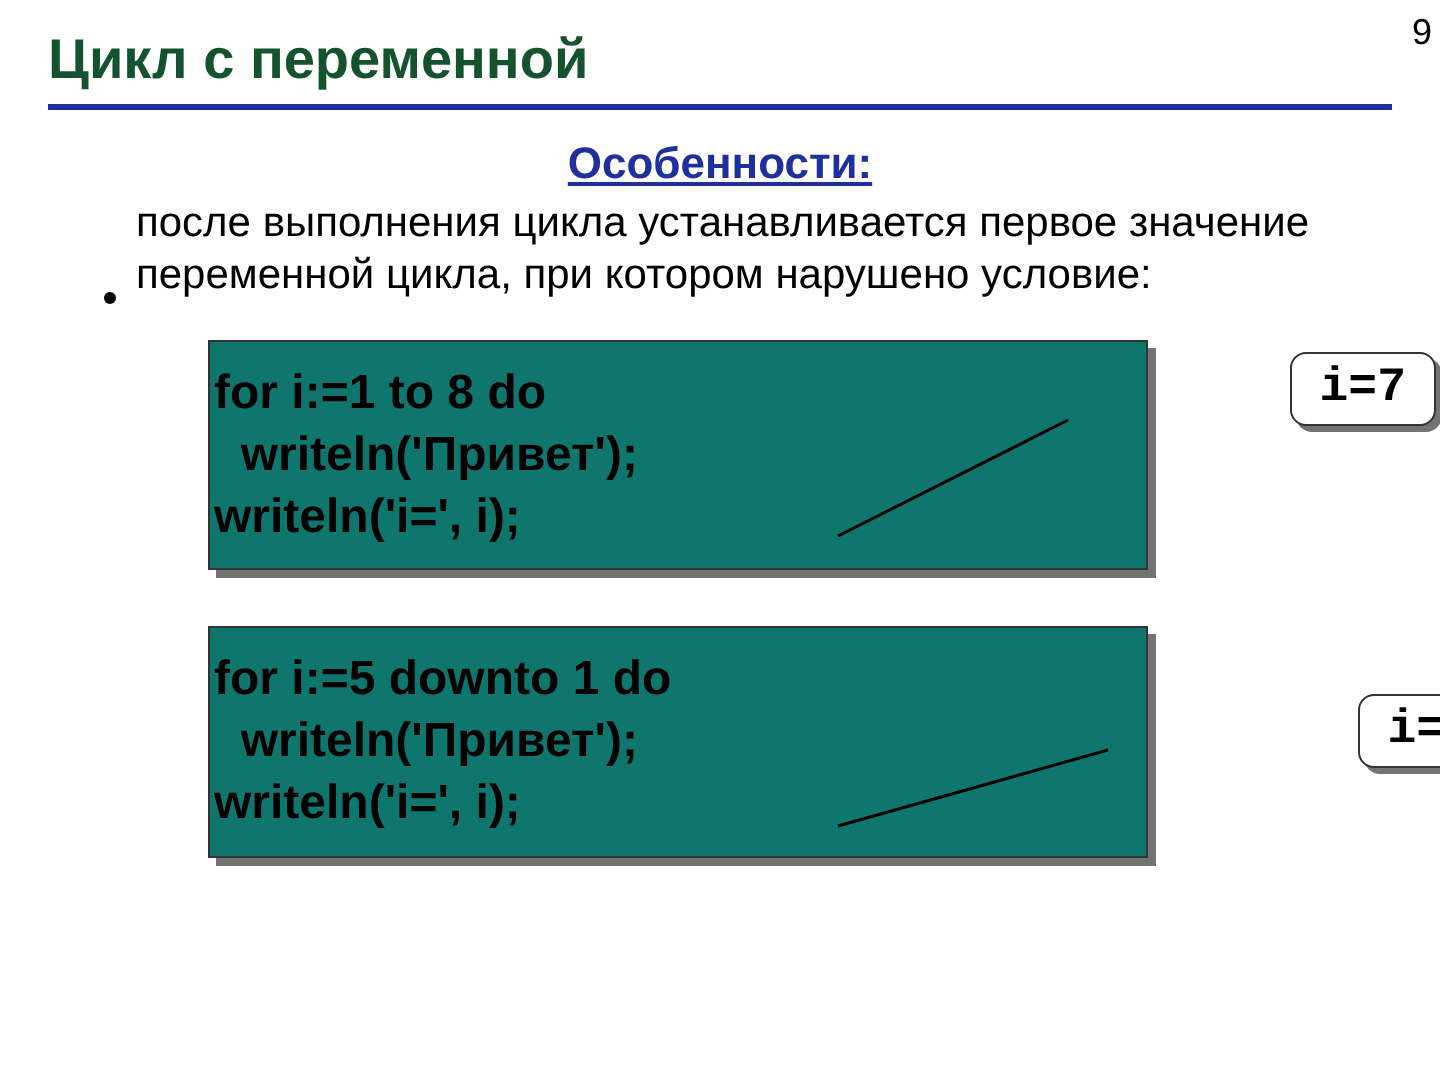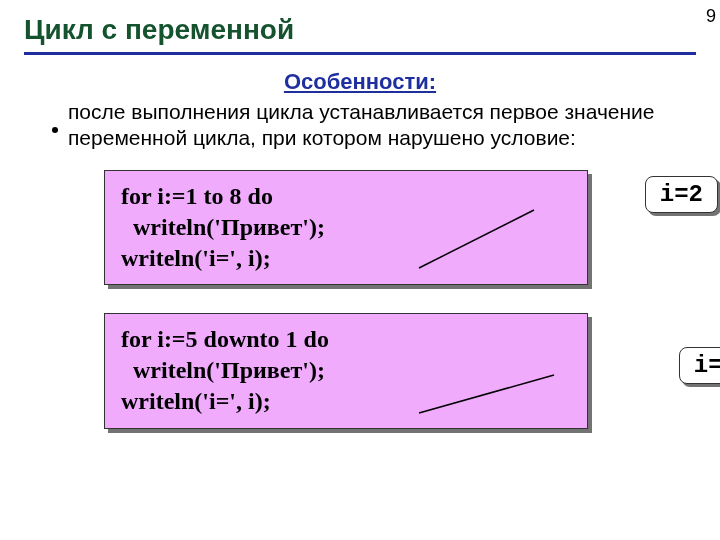--- a/index.html
+++ b/index.html
@@ -36,21 +36,21 @@
   .features-label {
     color: #1f2f9f;
     font-size: 22px;
     font-weight: bold;
     text-decoration: underline;
     margin: 0 0 4px 0;
     text-align: center;
   }
   .bullet-row {
     display: flex;
-    align-items: center;
+    align-items: flex-end;
     margin-left: 28px;
     margin-bottom: 8px;
   }
   .bullet-dot {
     width: 6px;
     height: 6px;
     background: #000;
     border-radius: 50%;
     margin-top: 10px;
     margin-right: 10px;
@@ -62,26 +62,26 @@
     color: #000;
   }
   .code-area {
     position: relative;
     margin-left: 80px;
     margin-top: 18px;
     margin-bottom: 28px;
   }
   .code-box {
     position: relative;
-    background: #f0abfc;
+    background: #0f766e;
     border: 1.5px solid #333;
     box-shadow: 4px 4px 0 rgba(0,0,0,0.55);
-    padding: 10px 16px 10px 16px;
+    padding: 10px 16px 10px 2px;
     width: 450px;
-    font-family: Liberation Serif, serif;
+    font-family: Liberation Sans, sans-serif;
     font-size: 24px;
     font-weight: bold;
     line-height: 1.3;
     white-space: pre;
   }
   .callout {
     position: absolute;
     background: #fff;
     border: 1.5px solid #333;
     box-shadow: 3px 3px 0 rgba(0,0,0,0.55);
@@ -108,21 +108,21 @@
 
   <div class="bullet-row">
     <div class="bullet-dot"></div>
     <div class="bullet-text">после выполнения цикла устанавливается первое значение переменной цикла, при котором нарушено условие:</div>
   </div>
 
   <div class="code-area">
     <div class="code-box">for i:=1 to 8 do
   writeln('Привет');
 writeln('i=', i);</div>
-    <div class="callout callout1">i=2</div>
+    <div class="callout callout1">i=7</div>
     <svg style="position:absolute; left:310px; top:38px;" width="130" height="70">
       <line x1="120" y1="2" x2="5" y2="60" stroke="#000" stroke-width="1.5"></line>
     </svg>
   </div>
 
   <div class="code-area">
     <div class="code-box">for i:=5 downto 1 do
   writeln('Привет');
 writeln('i=', i);</div>
     <div class="callout callout2">i=0</div>

